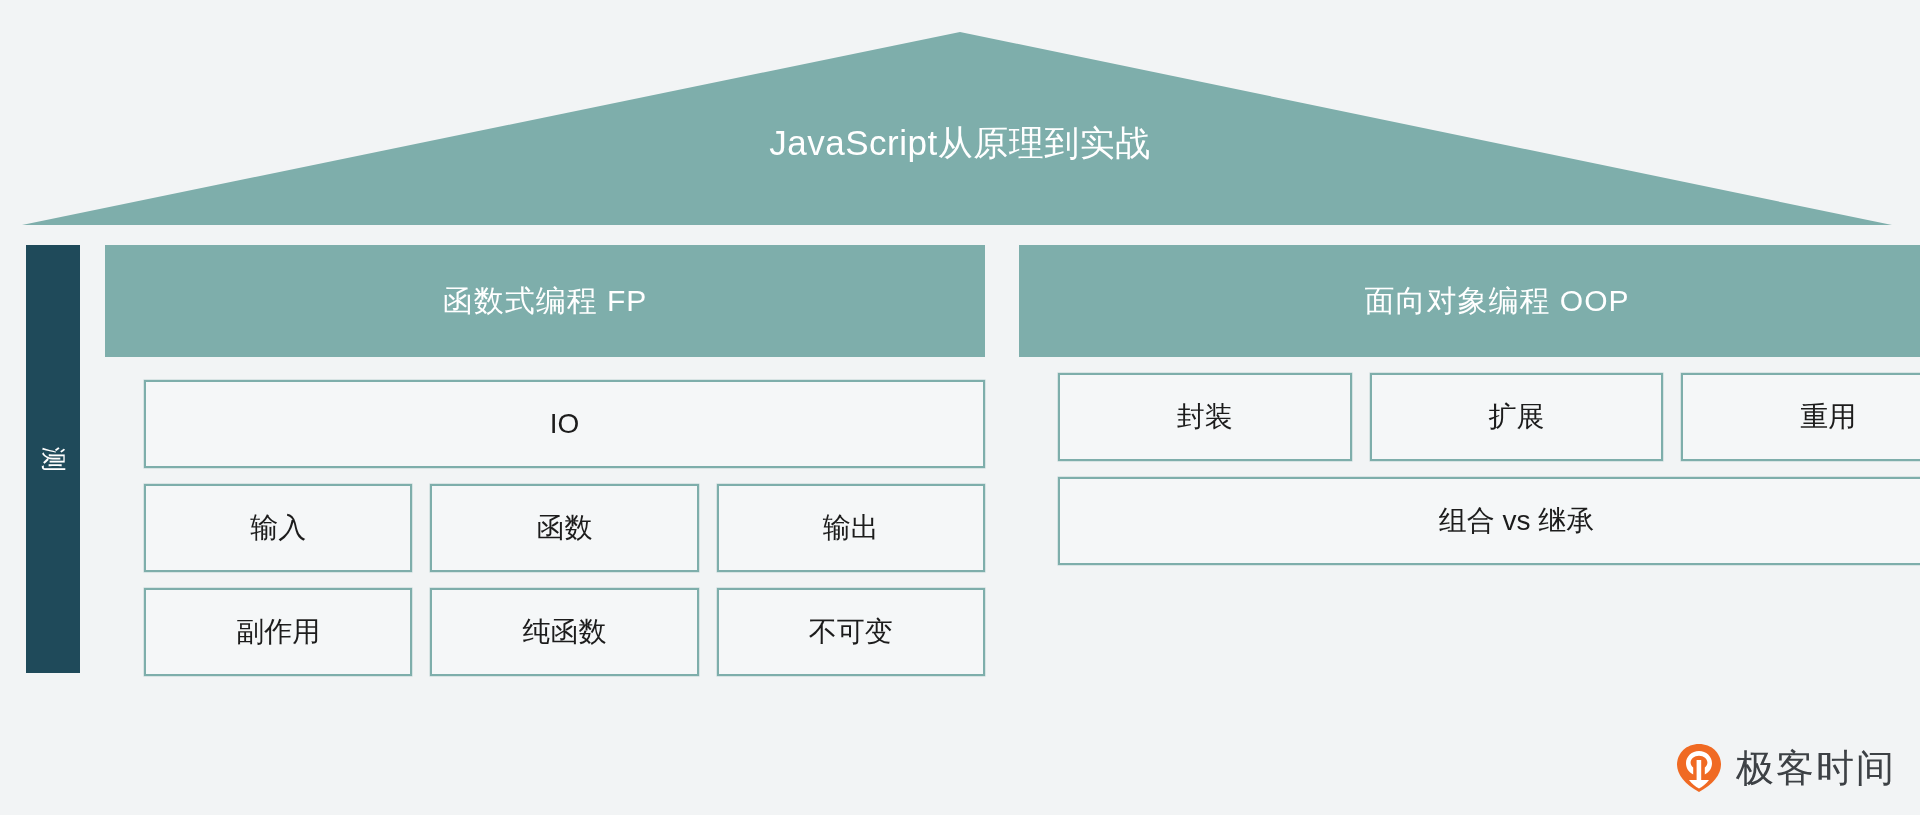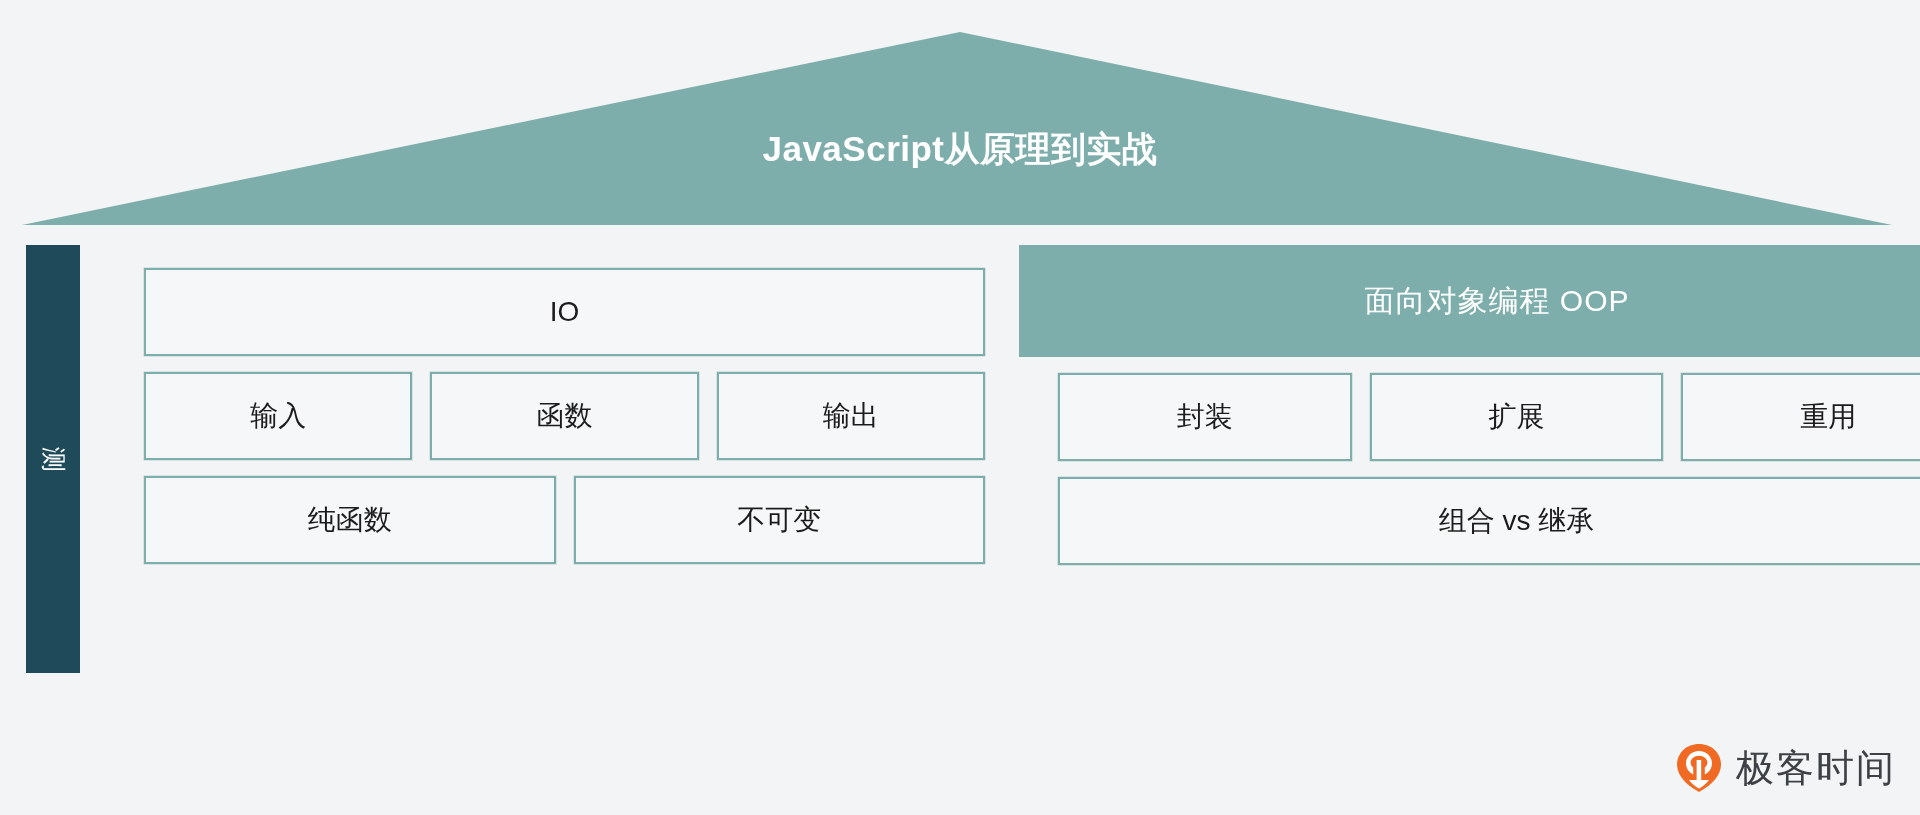--- a/index.html
+++ b/index.html
@@ -8,23 +8,23 @@
     background:#f2f4f5;
     font-family:"Liberation Sans","DejaVu Sans",sans-serif;
     overflow:hidden;position:relative;
   }
   #stage{position:absolute;inset:0;}
 
   
   .roof-wrap{position:absolute;left:0;top:0;width:1920px;height:240px;}
   .roof-svg{display:block;width:1920px;height:240px;}
   .roof-title{
-    position:absolute;left:0;top:131px;width:1920px;
+    position:absolute;left:0;top:125px;width:1920px;
     text-align:center;color:#ffffff;
-    font-size:35px;font-weight:bold;letter-spacing:.5px;
+    font-size:35px;font-weight:normal;letter-spacing:.5px;
     line-height:1;white-space:nowrap;
   }
 
   
   .rail{
     position:absolute;left:26px;top:245px;width:54px;height:428px;
     background:#1f4a5a;
     display:flex;align-items:center;justify-content:center;
   }
   .rail-label{
@@ -85,32 +85,34 @@
       <polygon points="960,32 1892,225 22,225" fill="#7eaeab"></polygon>
     </svg>
     <div class="roof-title">JavaScript从原理到实战</div>
   </div>
 
   <div class="rail">
     <span class="rail-label">测</span>
   </div>
 
   <div class="col col-fp">
+    <div class="sec-head">函数式编程 FP</div>
 
     <div class="row">
       <div class="cell wide">IO</div>
     </div>
 
     <div class="row tight">
       <div class="cell third">输入</div>
       <div class="cell third">函数</div>
       <div class="cell third">输出</div>
     </div>
 
     <div class="row tight">
+      <div class="cell third">副作用</div>
       <div class="cell third">纯函数</div>
       <div class="cell third">不可变</div>
     </div>
   </div>
 
   <div class="col col-oop">
     <div class="sec-head">面向对象编程 OOP</div>
 
 
     <div class="row tight">

